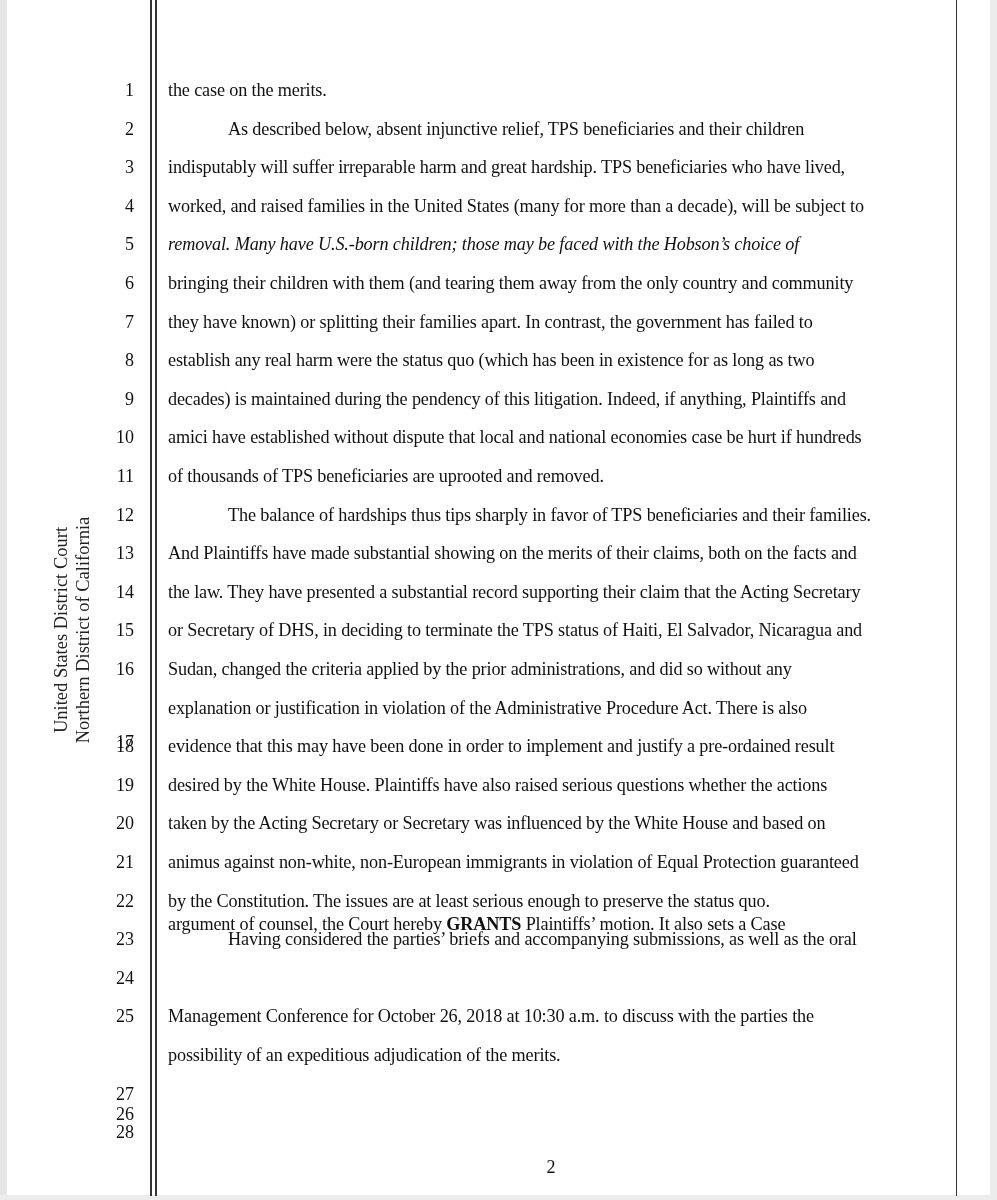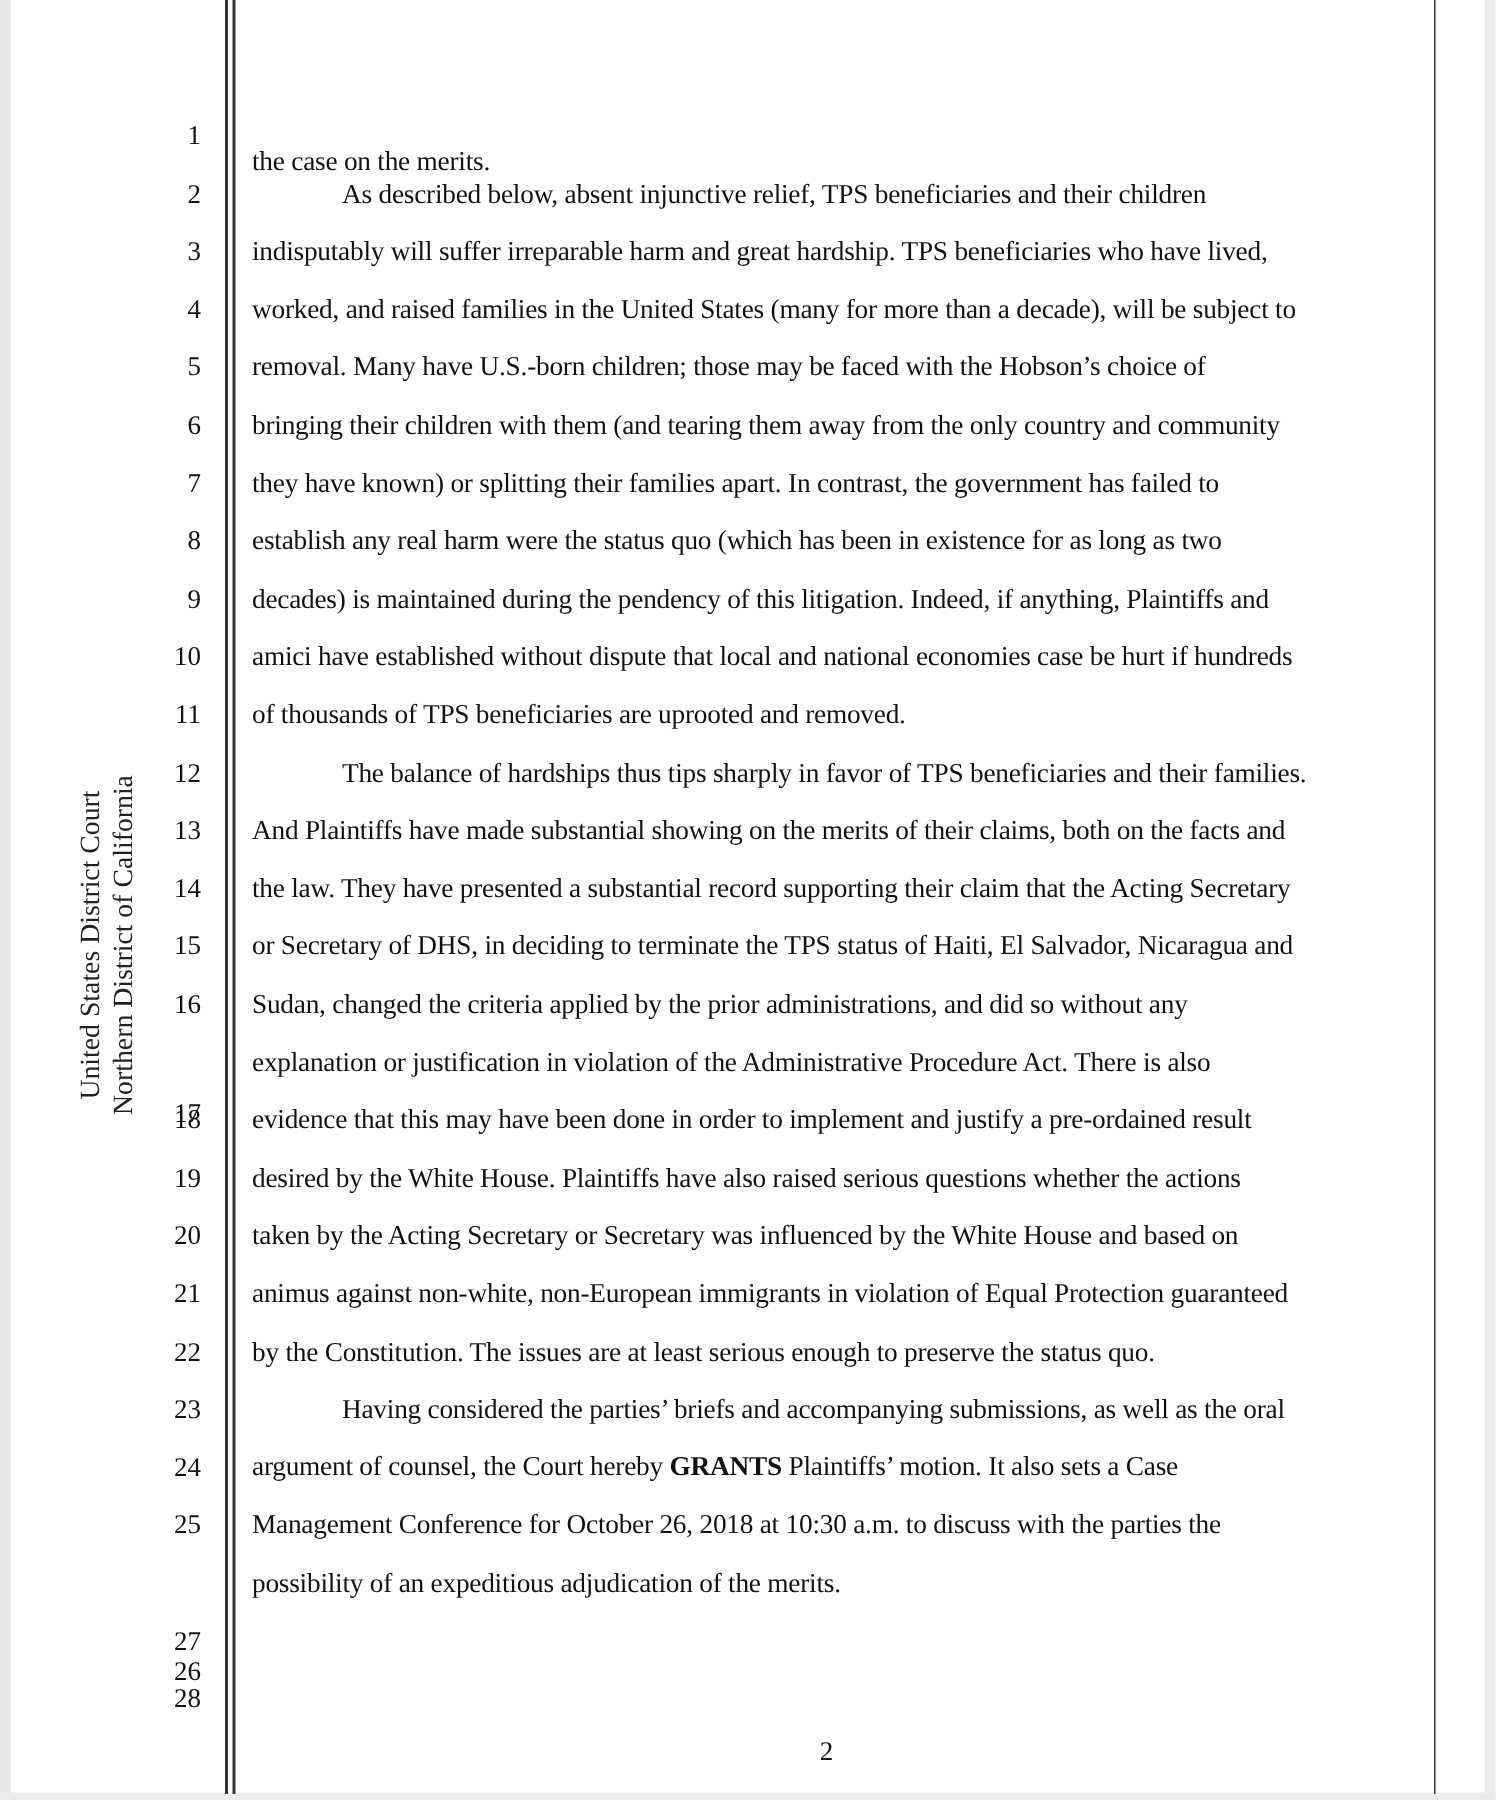--- a/index.html
+++ b/index.html
@@ -81,28 +81,28 @@
     <div class="lineno" style="top: 890.6px;">22</div>
     <div class="lineno" style="top: 929.2px;">23</div>
     <div class="lineno" style="top: 967.8px;">24</div>
     <div class="lineno" style="top: 1006.4px;">25</div>
     <div class="lineno" style="top: 1104px;">26</div>
     <div class="lineno" style="top: 1083.6px;">27</div>
     <div class="lineno" style="top: 1122.2px;">28</div>
   </div>
 
 <div class="body-text" id="bodytext">
-  <div class="tl" id="line24" style="top: 967px;">
+  <div class="tl" id="line24" style="top: 914px;">
     <span>argument of counsel, the Court hereby </span><b>GRANTS</b><span> Plaintiffs’ motion.  It also sets a Case</span>
   </div>
-<div class="tl" style="top: 80px; margin-top: 17px;">the case on the merits.</div>
+<div class="tl" style="top: 80px;">the case on the merits.</div>
     <div class="tl indent" style="top: 118.6px;">As described below, absent injunctive relief, TPS beneficiaries and their children</div>
     <div class="tl" style="top: 157.2px;">indisputably will suffer irreparable harm and great hardship.  TPS beneficiaries who have lived,</div>
     <div class="tl" style="top: 195.8px;">worked, and raised families in the United States (many for more than a decade), will be subject to</div>
-    <div class="tl" style="top: 234.4px;">removal.  Many have U.S.-born children; those may be faced with the Hobson’s choice of</div>
+    <div class="tl" style="top: 234.4px; font-style: italic;">removal.  Many have U.S.-born children; those may be faced with the Hobson’s choice of</div>
     <div class="tl" style="top: 273px;">bringing their children with them (and tearing them away from the only country and community</div>
     <div class="tl" style="top: 311.6px;">they have known) or splitting their families apart.  In contrast, the government has failed to</div>
     <div class="tl" style="top: 350.2px;">establish any real harm were the status quo (which has been in existence for as long as two</div>
     <div class="tl" style="top: 388.8px;">decades) is maintained during the pendency of this litigation.  Indeed, if anything, Plaintiffs and</div>
     <div class="tl" style="top: 427.4px;">amici have established without dispute that local and national economies case be hurt if hundreds</div>
     <div class="tl" style="top: 466px;">of thousands of TPS beneficiaries are uprooted and removed.</div>
     <div class="tl indent" style="top: 504.6px;">The balance of hardships thus tips sharply in favor of TPS beneficiaries and their families.</div>
     <div class="tl" style="top: 543.2px;">And Plaintiffs have made substantial showing on the merits of their claims, both on the facts and</div>
     <div class="tl" style="top: 581.8px;">the law.  They have presented a substantial record supporting their claim that the Acting Secretary</div>
     <div class="tl" style="top: 620.4px;">or Secretary of DHS, in deciding to terminate the TPS status of Haiti, El Salvador, Nicaragua and</div>

